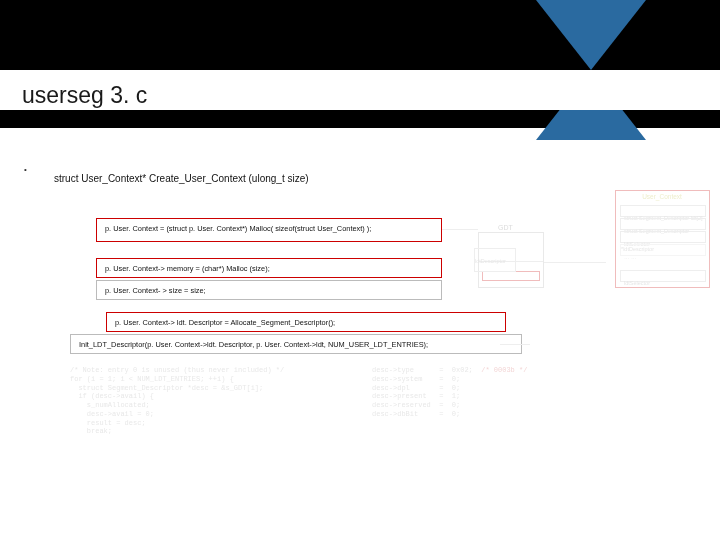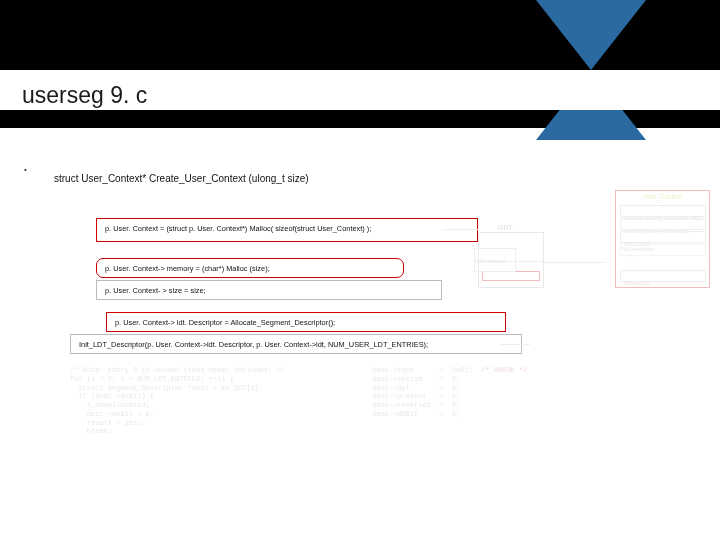--- a/index.html
+++ b/index.html
@@ -10,22 +10,22 @@
   
   .titlebar { position: absolute; left: 0; top: 70px; width: 720px; height: 40px; background: #fff; }
   .header .decor { position: absolute; right: 74px; top: 0; width: 110px; height: 128px; overflow: visible; }
 
   .bullet { position: absolute; left: 24px; top: 165px; font-size: 8px; color: #333; }
   .subline{ position: absolute; left: 54px; top: 173px; font-size: 10px; color: #111; }
 
   .codebox { position: absolute; border: 1px solid #bbb; background: #fff; font-size: 7.4px; font-family: Arial, sans-serif; color: #111; padding: 6px 8px; line-height: 1.2; }
   .codebox.red { border: 1.5px solid #c00; }
 
-  #box1 { left: 96px; top: 218px; width: 382px; height: 24px; }
-  #box2 { left: 96px; top: 258px; width: 308px; height: 20px; border-radius: 7px; }
+  #box1 { left: 96px; top: 218px; width: 346px; height: 24px; }
+  #box2 { left: 96px; top: 258px; width: 346px; height: 20px; }
   #box3 { left: 96px; top: 280px; width: 346px; height: 20px; }
   #box4 { left: 70px;  top: 312px; width: 400px; height: 20px; margin-left: 36px; }
   #box5 { left: 70px;  top: 334px; width: 452px; height: 20px; }
 
   .ghostcode { position: absolute; font-family: "Courier New", monospace; font-size: 7px; color: #e8e8e8; line-height: 1.25; white-space: pre; }
   #ghost-left  { left: 70px;  top: 366px; width: 260px; }
   #ghost-right { left: 372px; top: 366px; width: 250px; }
   .ghost-red { color: #f3d6d6; }
 
   
@@ -51,21 +51,21 @@
 <div class="header">
   <div class="decor">
     <svg width="110" height="140" viewBox="0 0 110 140">
       <polygon points="0,0 110,0 55,70" fill="#2a6aa0"></polygon>
       <polygon points="0,140 110,140 55,70" fill="#2a6aa0"></polygon>
       <polygon points="0,0 55,70 0,140" fill="#0e2a40" opacity="0.0"></polygon>
     </svg>
   </div>
 </div>
 <div class="titlebar"></div>
-<div class="title">userseg 9. c</div>
+<div class="title">userseg 3. c</div>
 
 <div class="bullet">•</div>
 <div class="subline">struct User_Context* Create_User_Context (ulong_t size)</div>
 
 <div id="box1" class="codebox red">p. User. Context = (struct p. User. Context*)  Malloc( sizeof(struct User_Context) );</div>
 <div id="box2" class="codebox red">p. User. Context-&gt; memory = (char*) Malloc (size);</div>
 <div id="box3" class="codebox">p. User. Context- &gt; size = size;</div>
 <div id="box4" class="codebox red">p. User. Context-&gt; ldt. Descriptor = Allocate_Segment_Descriptor();</div>
 <div id="box5" class="codebox">Init_LDT_Descriptor(p. User. Context-&gt;ldt. Descriptor, p. User. Context-&gt;ldt, NUM_USER_LDT_ENTRIES);</div>
 

